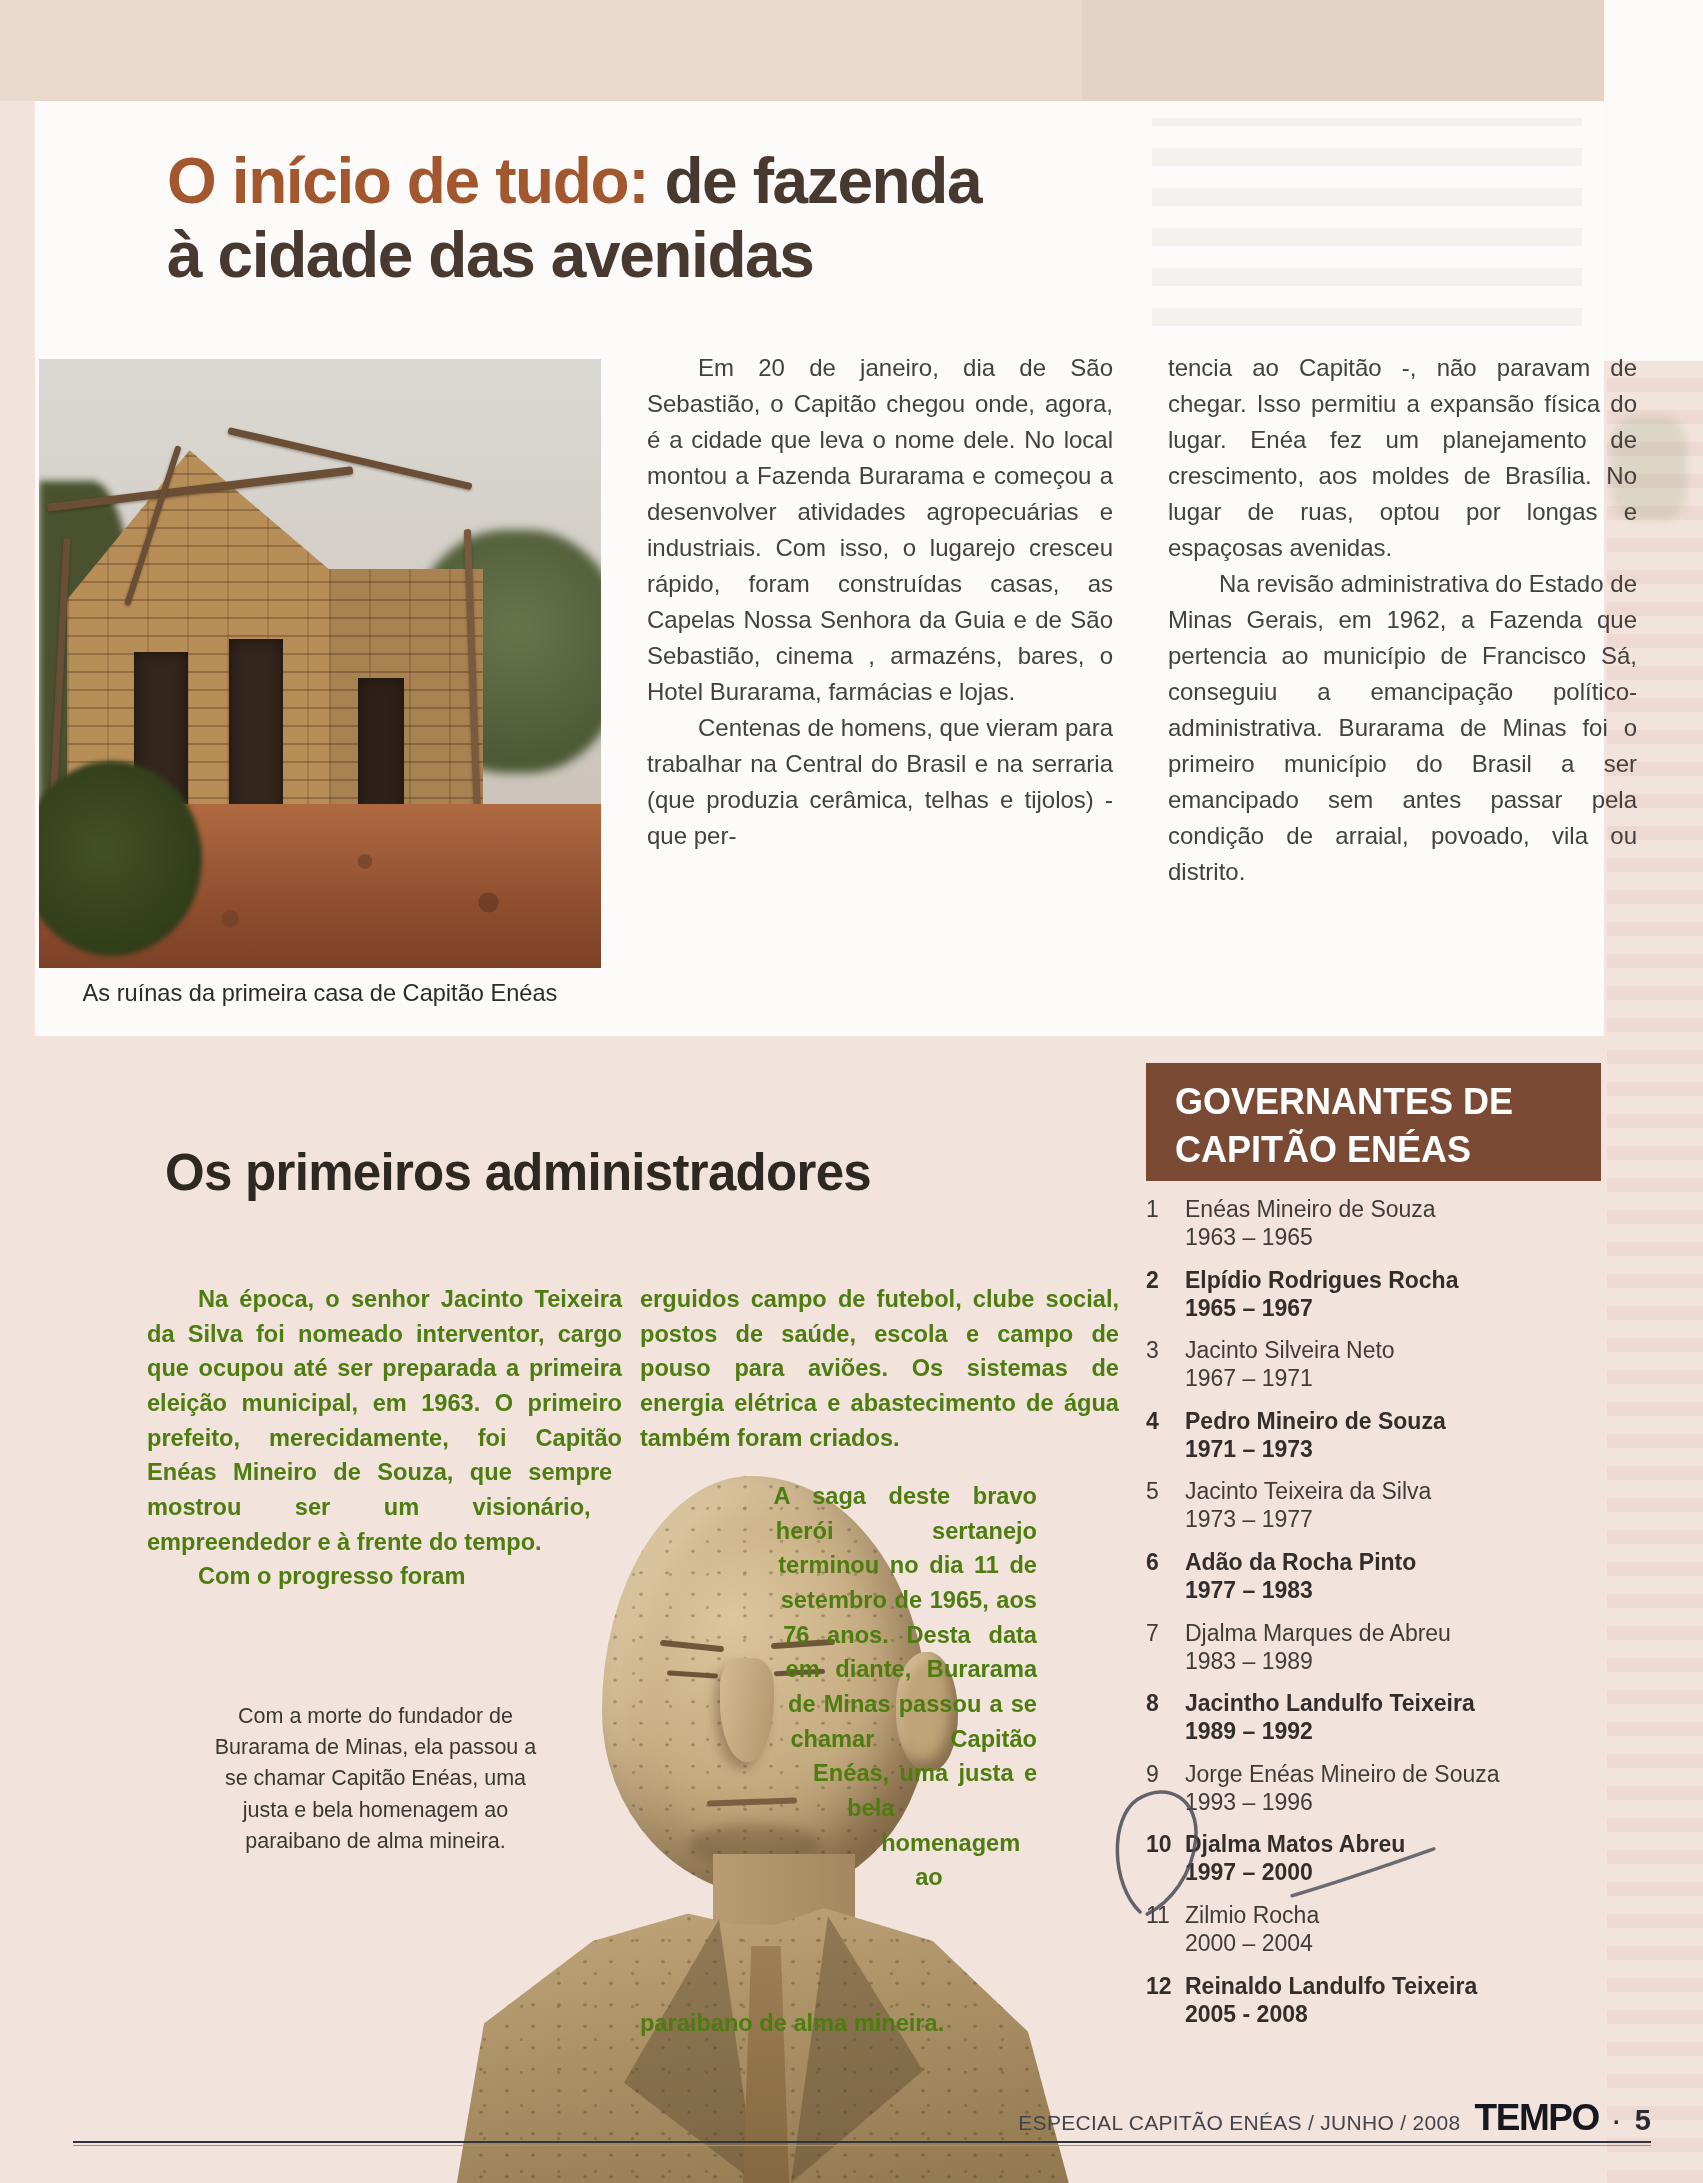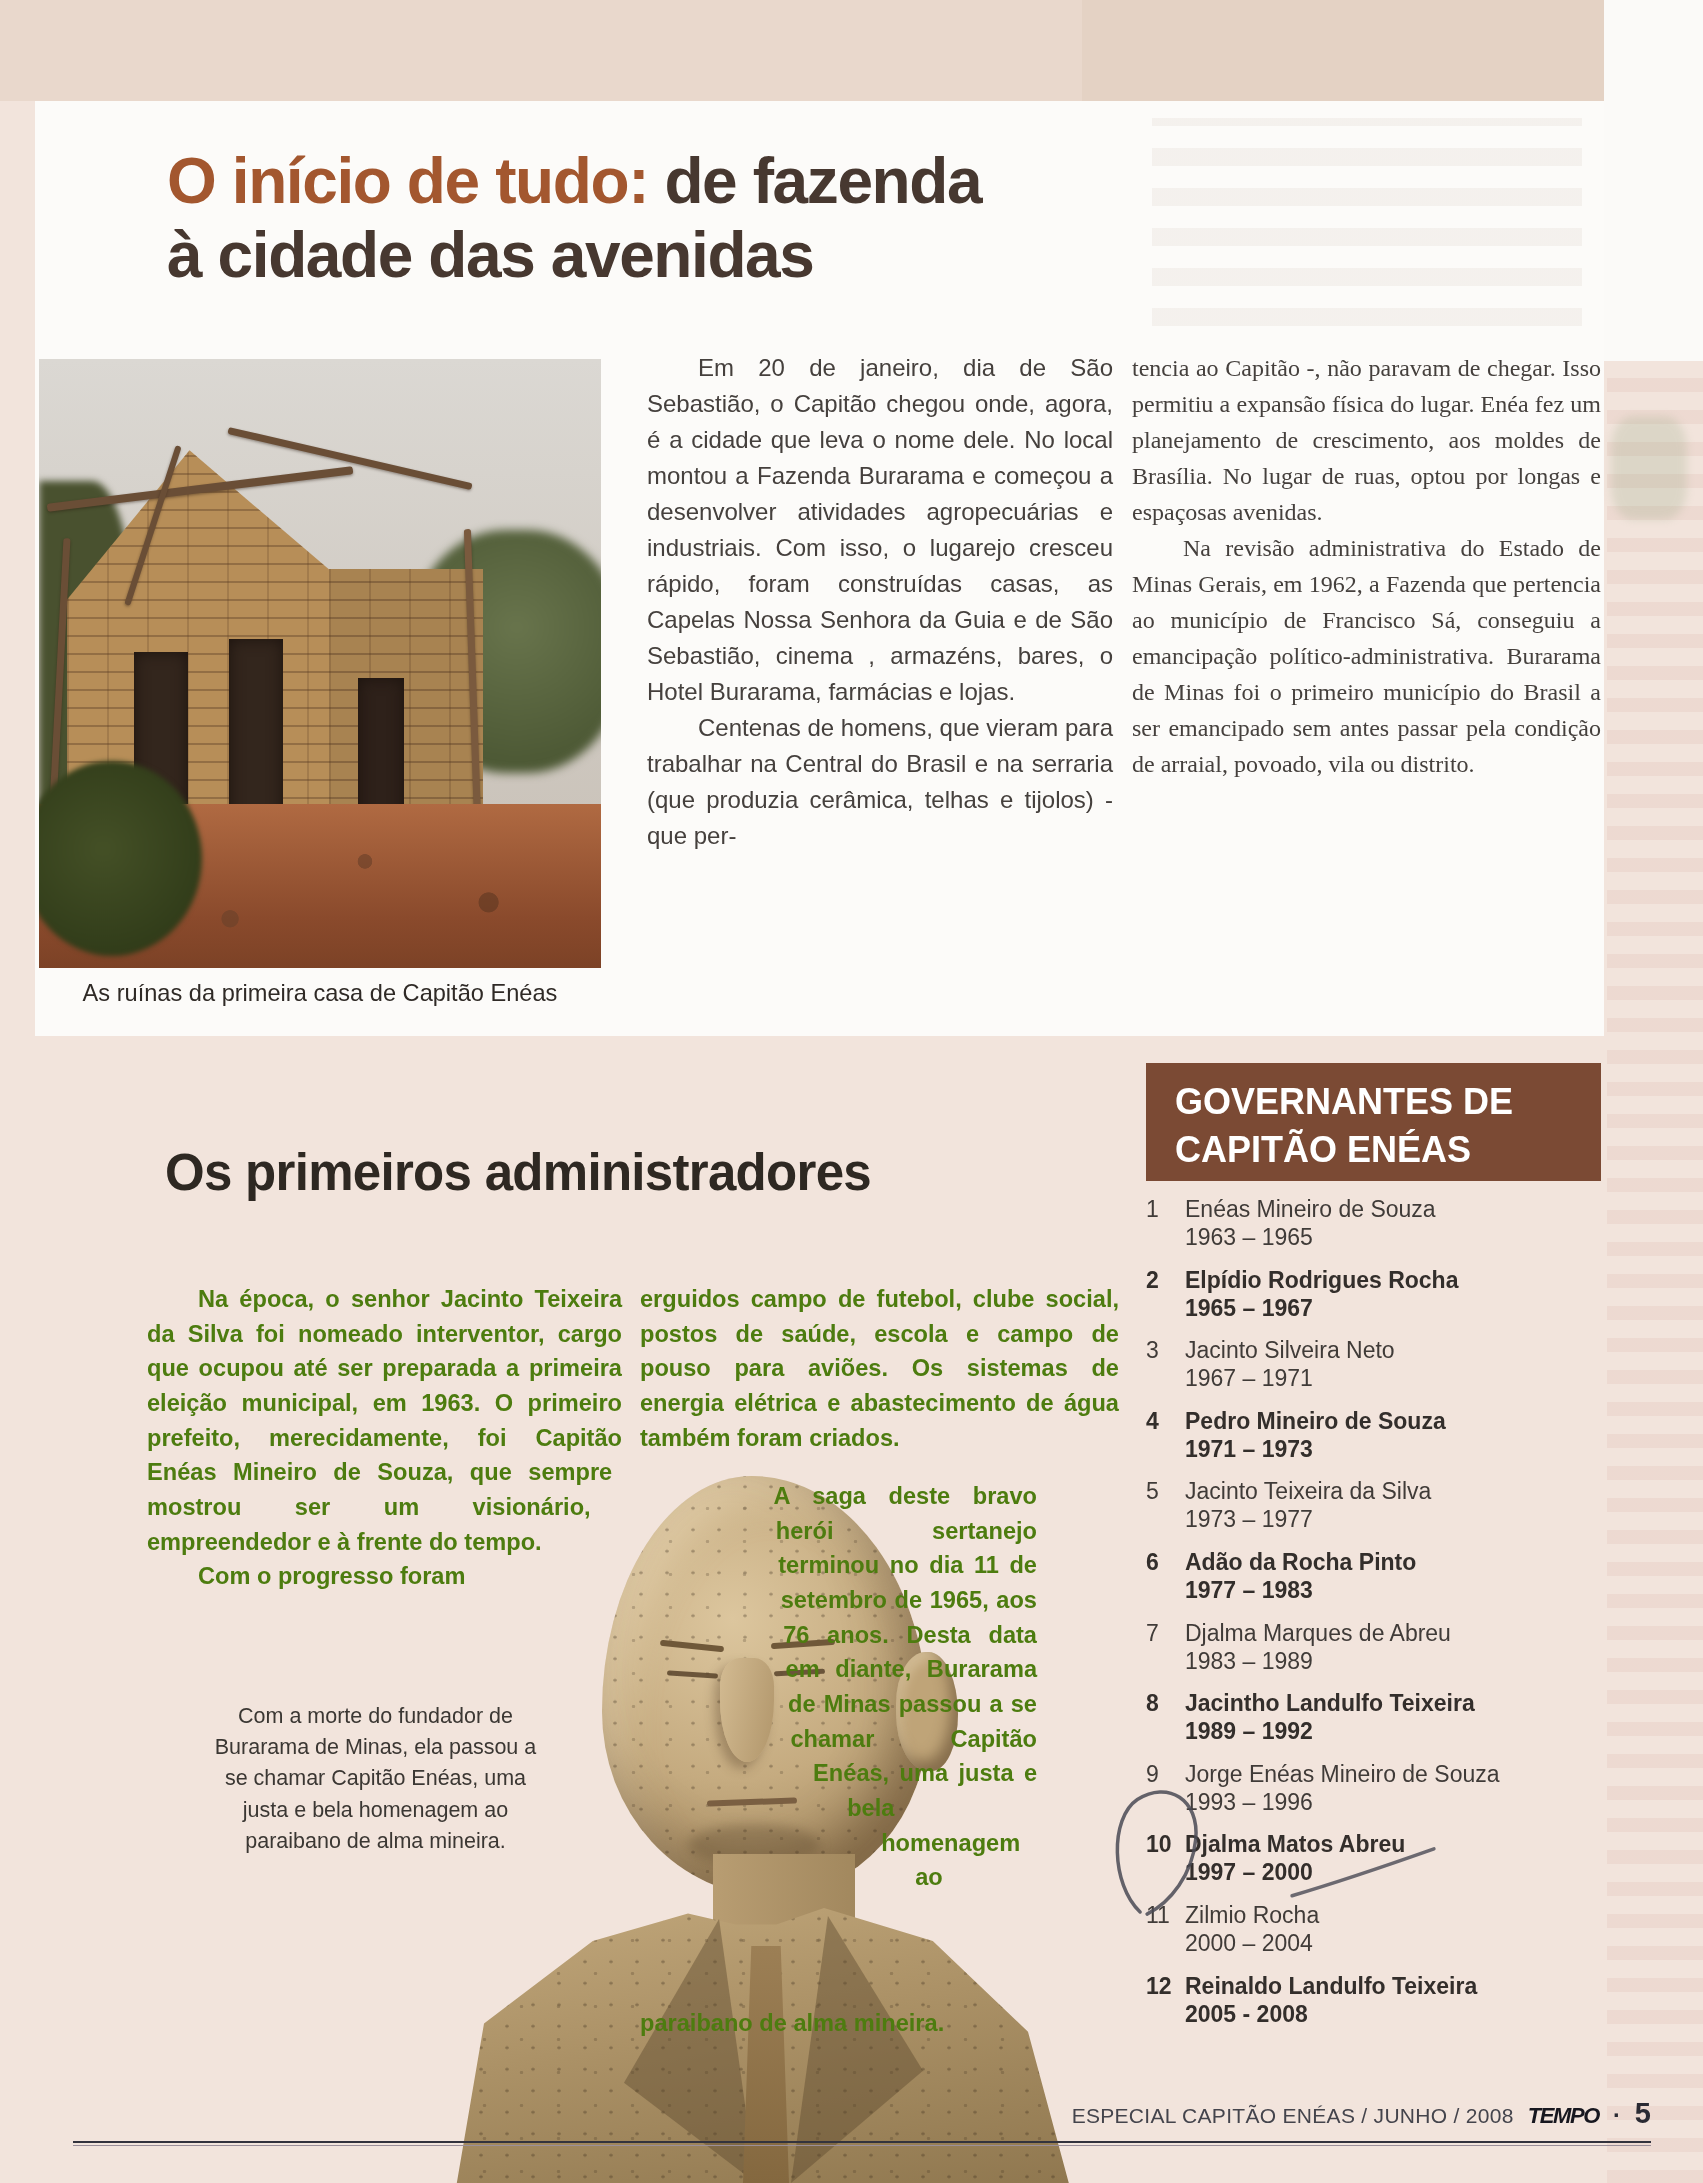--- a/index.html
+++ b/index.html
@@ -56,21 +56,21 @@
     radial-gradient(circle at 58% 35%, #5e3a26 0 7px, transparent 7.6px),
     radial-gradient(circle at 80% 60%, #54331f 0 9.7px, transparent 10.4px);}
   .bush-bl{left:-3%;bottom:2%;width:32%;height:32%;background:radial-gradient(circle at 45% 45%,#445026,#2f3a18 80%);border-radius:50%;filter:blur(2.8px);}
   .photo-caption{left:39px;top:980px;width:562px;text-align:center;font-size:23.6px;color:#2f2a26;}
 
   
   .col{position:absolute;top:350px;font-size:24px;line-height:1.50;color:#45403d;text-align:justify;}
   .col p{margin:0;}
   .col p.ind{text-indent:51px;}
   .col-mid{left:647px;width:466px;}
-  .col-right{left:1132px;width:469px;font-family:Liberation Serif, serif;}
+  .col-right{left:1168px;width:469px;}
 
   
   .s2-heading{left:165px;top:1143px;font-size:51px;font-weight:bold;color:#2e2822;letter-spacing:-0.7px;}
   .s2col{position:absolute;top:1282px;font-size:23.6px;line-height:1.47;color:#4d7c0f;text-align:justify;font-weight:bold;}
   .s2col p{margin:0;}
   .s2col p.ind{text-indent:51px;}
   .s2col-1{left:147px;width:475px;}
   .s2col-2{left:640px;width:479px;}
   .cut-right{float:right;width:180px;height:458px;shape-outside:polygon(100% 42%,100% 100%,8% 100%);}
   .s2col-2 .p2{margin-top:23.6px;margin-right:82px;}
@@ -86,21 +86,21 @@
   .gov-item .gov-num{width:39px;flex:0 0 39px;}
   .gov-item.bold{font-weight:bold;color:#332e2b;}
 
   
   .pen{pointer-events:none;}
 
   
   .footer-rule{left:73px;top:2141px;width:1578px;height:2.1px;border-top:2.8px solid #33333d;border-bottom:1.4px solid #9b8f9a;}
   .footer{left:0;top:2097px;width:1651px;display:flex;justify-content:flex-end;align-items:baseline;gap:14px;}
   .footer .f-text{font-size:21px;color:#44444c;letter-spacing:0.3px;}
-  .footer .f-logo{font-size:22px;font-weight:bold;font-style:italic;letter-spacing:-1.4px;color:#17171f;}
+  .footer .f-logo{font-size:37px;font-weight:bold;letter-spacing:-1.4px;color:#17171f;}
   .footer .f-dot{font-size:23.6px;font-weight:bold;color:#2a2a33;}
   .footer .f-num{font-size:29px;font-weight:bold;color:#2a2a33;}
 
   
   .bust{left:416px;top:1422px;width:680px;height:761px;}
   .speckle{position:absolute;inset:0;border-radius:inherit;opacity:.45;
     background-image:radial-gradient(rgba(58,44,28,.75) 1.4px, transparent 2.1px),
                      radial-gradient(rgba(58,44,28,.5) 1.4px, transparent 2.1px);
     background-size:26px 21.5px,37px 33px;background-position:0 0,13px 16px;}
   .bust-head{left:186px;top:54px;width:326px;height:420px;

